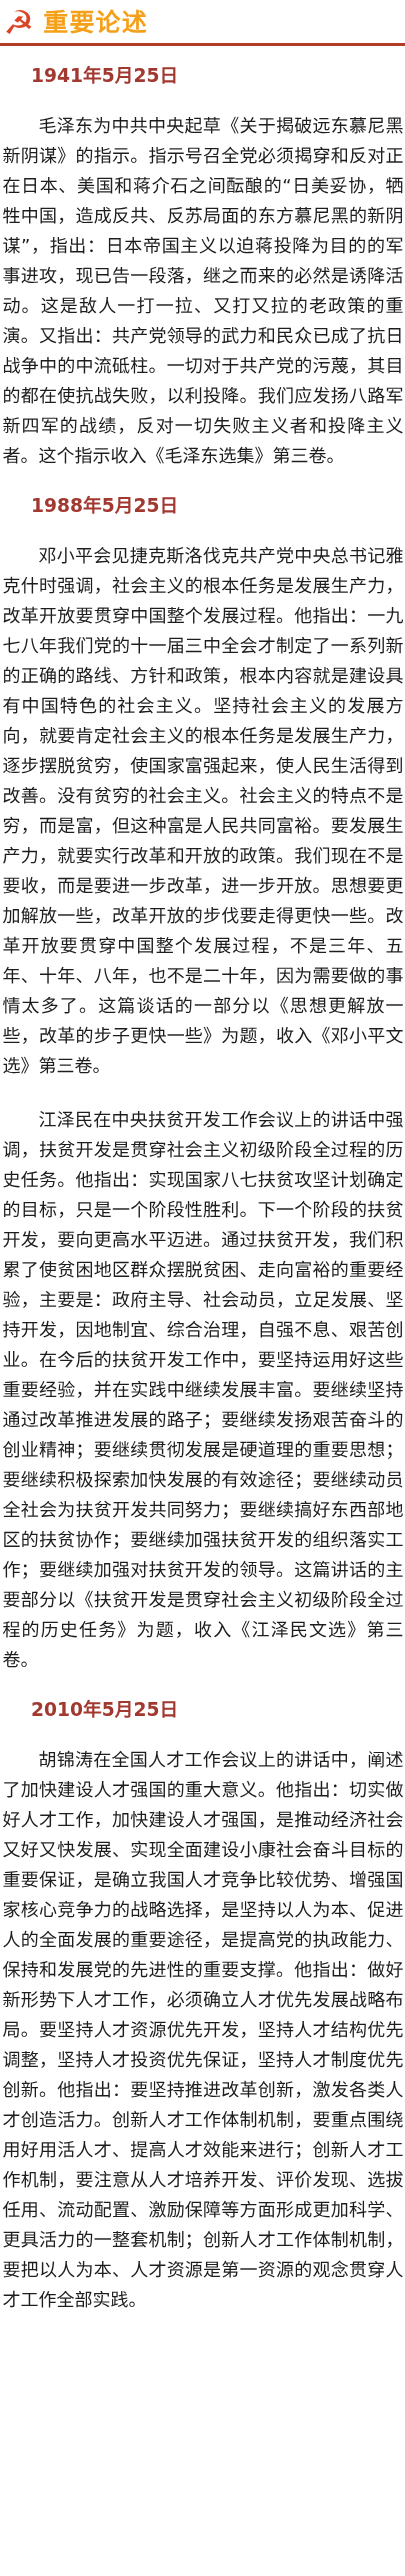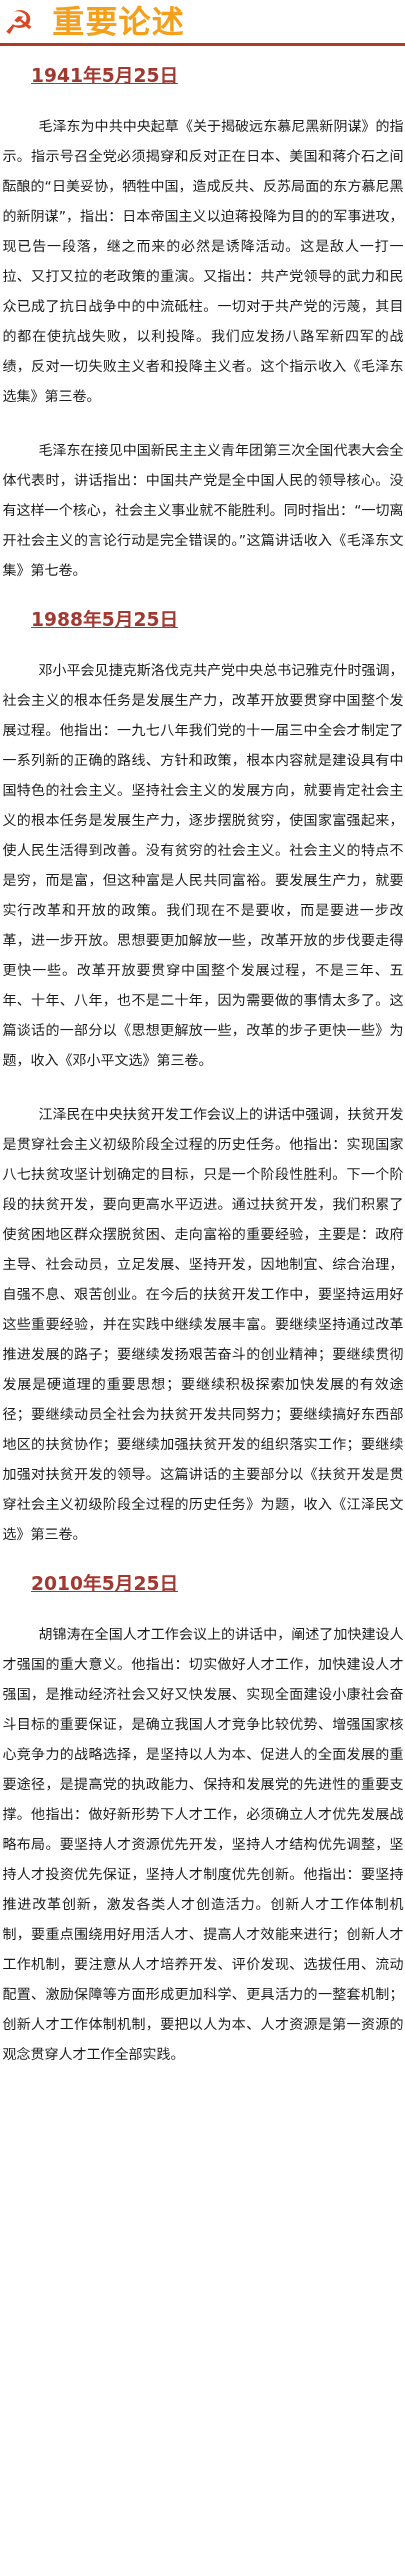--- a/index.html
+++ b/index.html
@@ -22,42 +22,41 @@
     height: 37px;
   }
   .emblem {
     font-size: 33px;
     line-height: 35px;
     color: #dc4426;
     display: inline-block;
     transform: scaleX(1.05);
   }
   .title {
-    font-size: 32px;
+    font-size: 25px;
     font-weight: bold;
-    margin-left: 19px;
+    margin-left: 10px;
     color: #f5a01b;
     letter-spacing: 1.2px;
     line-height: 35px;
   }
   .divider {
     height: 3px;
     background: #b23b26;
     margin-top: 2.4px;
   }
   .section-date {
     color: #a23931;
     font-size: 18.7px;
     font-weight: bold;
     line-height: 22px;
     margin: 19.3px 0 24px 31px;
-    text-decoration: underline;
   }
   .section-text {
-    font-size: 14px;
+    font-size: 18px;
     line-height: 30px;
     color: #1d1d1d;
     text-align: justify;
     text-indent: 36px;
     margin: 0 2.4px 24px 2.4px;
     word-break: break-all;
   }
 </style>
 </head>
 <body>
@@ -70,21 +69,20 @@
   </div>
 
   <div class="divider"></div>
 
   <div class="section">
     <h2 class="section-date">1941年5月25日</h2>
     <p class="section-text">毛泽东为中共中央起草《关于揭破远东慕尼黑新阴谋》的指示。指示号召全党必须揭穿和反对正在日本、美国和蒋介石之间酝酿的“日美妥协，牺牲中国，造成反共、反苏局面的东方慕尼黑的新阴谋”，指出：日本帝国主义以迫蒋投降为目的的军事进攻，现已告一段落，继之而来的必然是诱降活动。这是敌人一打一拉、又打又拉的老政策的重演。又指出：共产党领导的武力和民众已成了抗日战争中的中流砥柱。一切对于共产党的污蔑，其目的都在使抗战失败，以利投降。我们应发扬八路军新四军的战绩，反对一切失败主义者和投降主义者。这个指示收入《毛泽东选集》第三卷。</p>
   </div>
 
   <div class="section">
-    <p class="section-text">毛泽东在接见中国新民主主义青年团第三次全国代表大会全体代表时，讲话指出：中国共产党是全中国人民的领导核心。没有这样一个核心，社会主义事业就不能胜利。同时指出：“一切离开社会主义的言论行动是完全错误的。”这篇讲话收入《毛泽东文集》第七卷。</p>
   </div>
 
   <div class="section">
     <h2 class="section-date">1988年5月25日</h2>
     <p class="section-text">邓小平会见捷克斯洛伐克共产党中央总书记雅克什时强调，社会主义的根本任务是发展生产力，改革开放要贯穿中国整个发展过程。他指出：一九七八年我们党的十一届三中全会才制定了一系列新的正确的路线、方针和政策，根本内容就是建设具有中国特色的社会主义。坚持社会主义的发展方向，就要肯定社会主义的根本任务是发展生产力，逐步摆脱贫穷，使国家富强起来，使人民生活得到改善。没有贫穷的社会主义。社会主义的特点不是穷，而是富，但这种富是人民共同富裕。要发展生产力，就要实行改革和开放的政策。我们现在不是要收，而是要进一步改革，进一步开放。思想要更加解放一些，改革开放的步伐要走得更快一些。改革开放要贯穿中国整个发展过程，不是三年、五年、十年、八年，也不是二十年，因为需要做的事情太多了。这篇谈话的一部分以《思想更解放一些，改革的步子更快一些》为题，收入《邓小平文选》第三卷。</p>
   </div>
 
   <div class="section">
     <p class="section-text">江泽民在中央扶贫开发工作会议上的讲话中强调，扶贫开发是贯穿社会主义初级阶段全过程的历史任务。他指出：实现国家八七扶贫攻坚计划确定的目标，只是一个阶段性胜利。下一个阶段的扶贫开发，要向更高水平迈进。通过扶贫开发，我们积累了使贫困地区群众摆脱贫困、走向富裕的重要经验，主要是：政府主导、社会动员，立足发展、坚持开发，因地制宜、综合治理，自强不息、艰苦创业。在今后的扶贫开发工作中，要坚持运用好这些重要经验，并在实践中继续发展丰富。要继续坚持通过改革推进发展的路子；要继续发扬艰苦奋斗的创业精神；要继续贯彻发展是硬道理的重要思想；要继续积极探索加快发展的有效途径；要继续动员全社会为扶贫开发共同努力；要继续搞好东西部地区的扶贫协作；要继续加强扶贫开发的组织落实工作；要继续加强对扶贫开发的领导。这篇讲话的主要部分以《扶贫开发是贯穿社会主义初级阶段全过程的历史任务》为题，收入《江泽民文选》第三卷。</p>
   </div>

